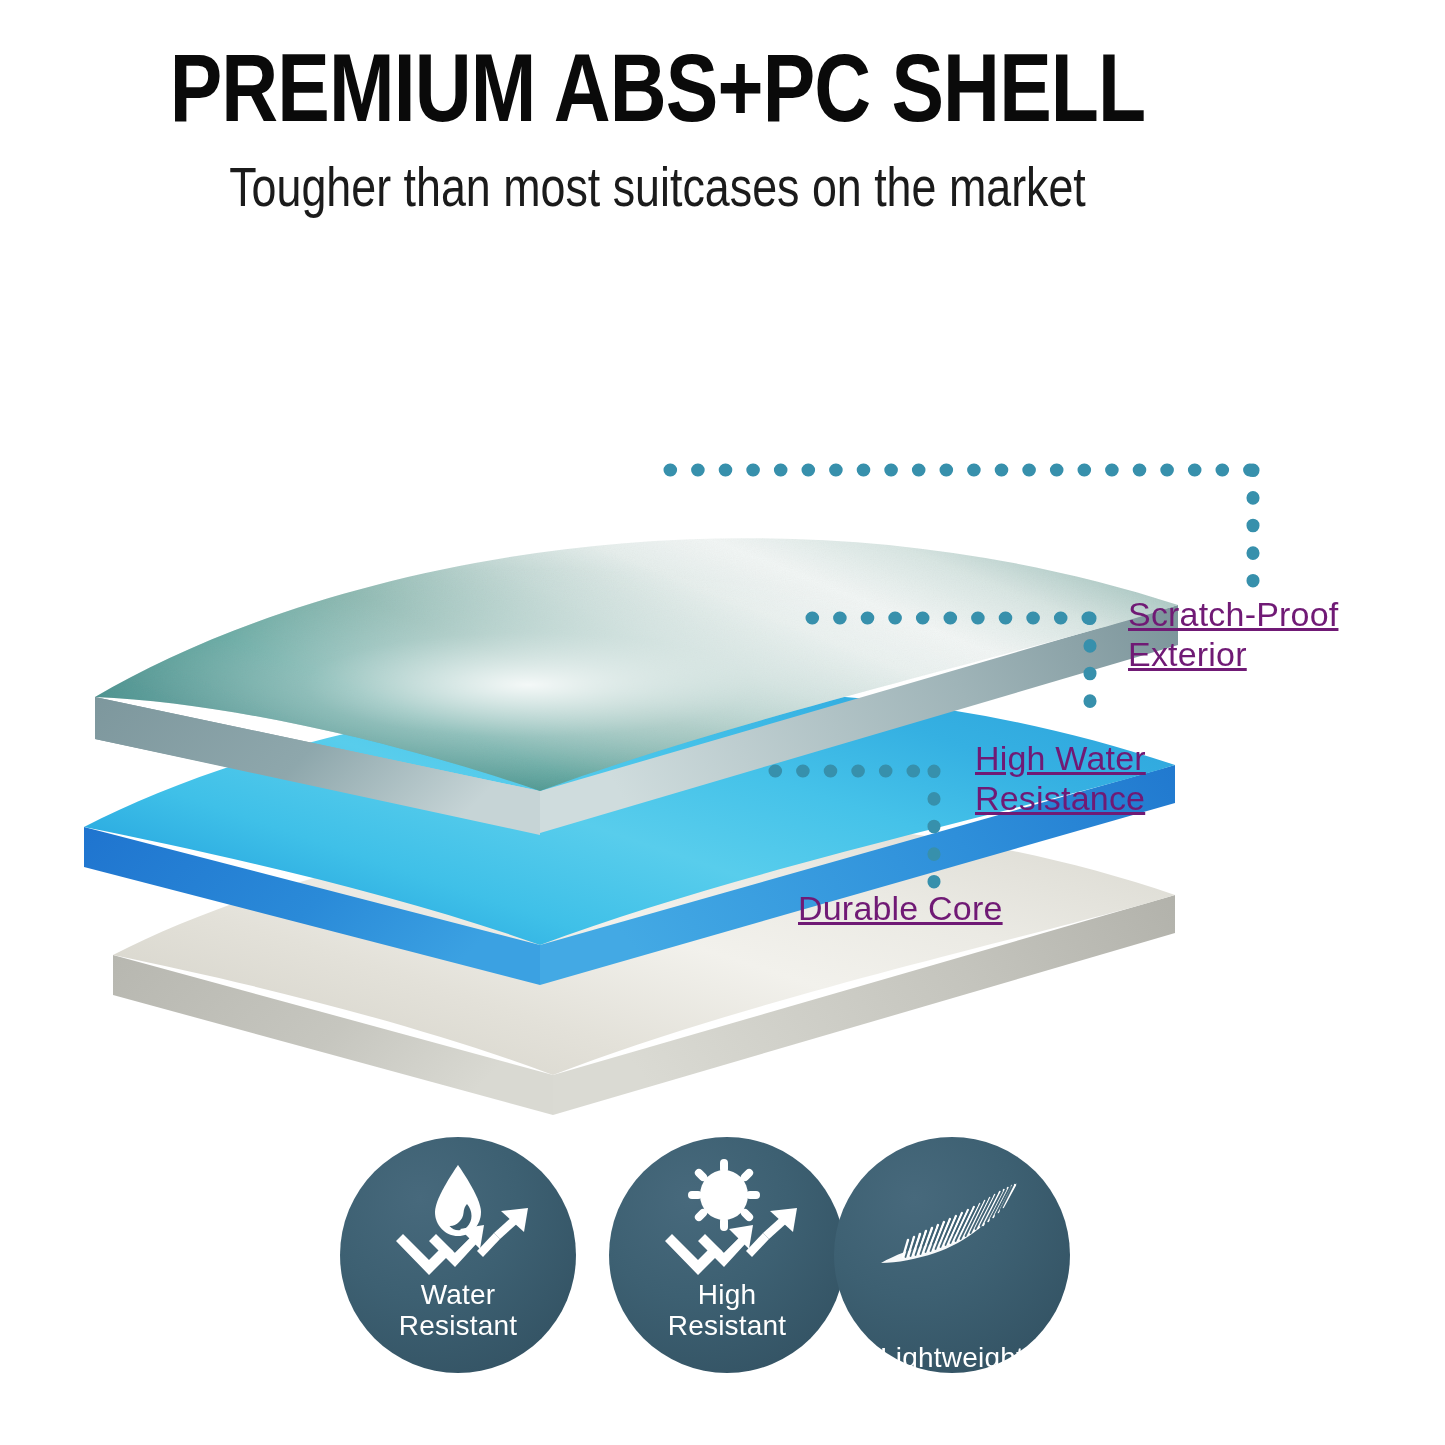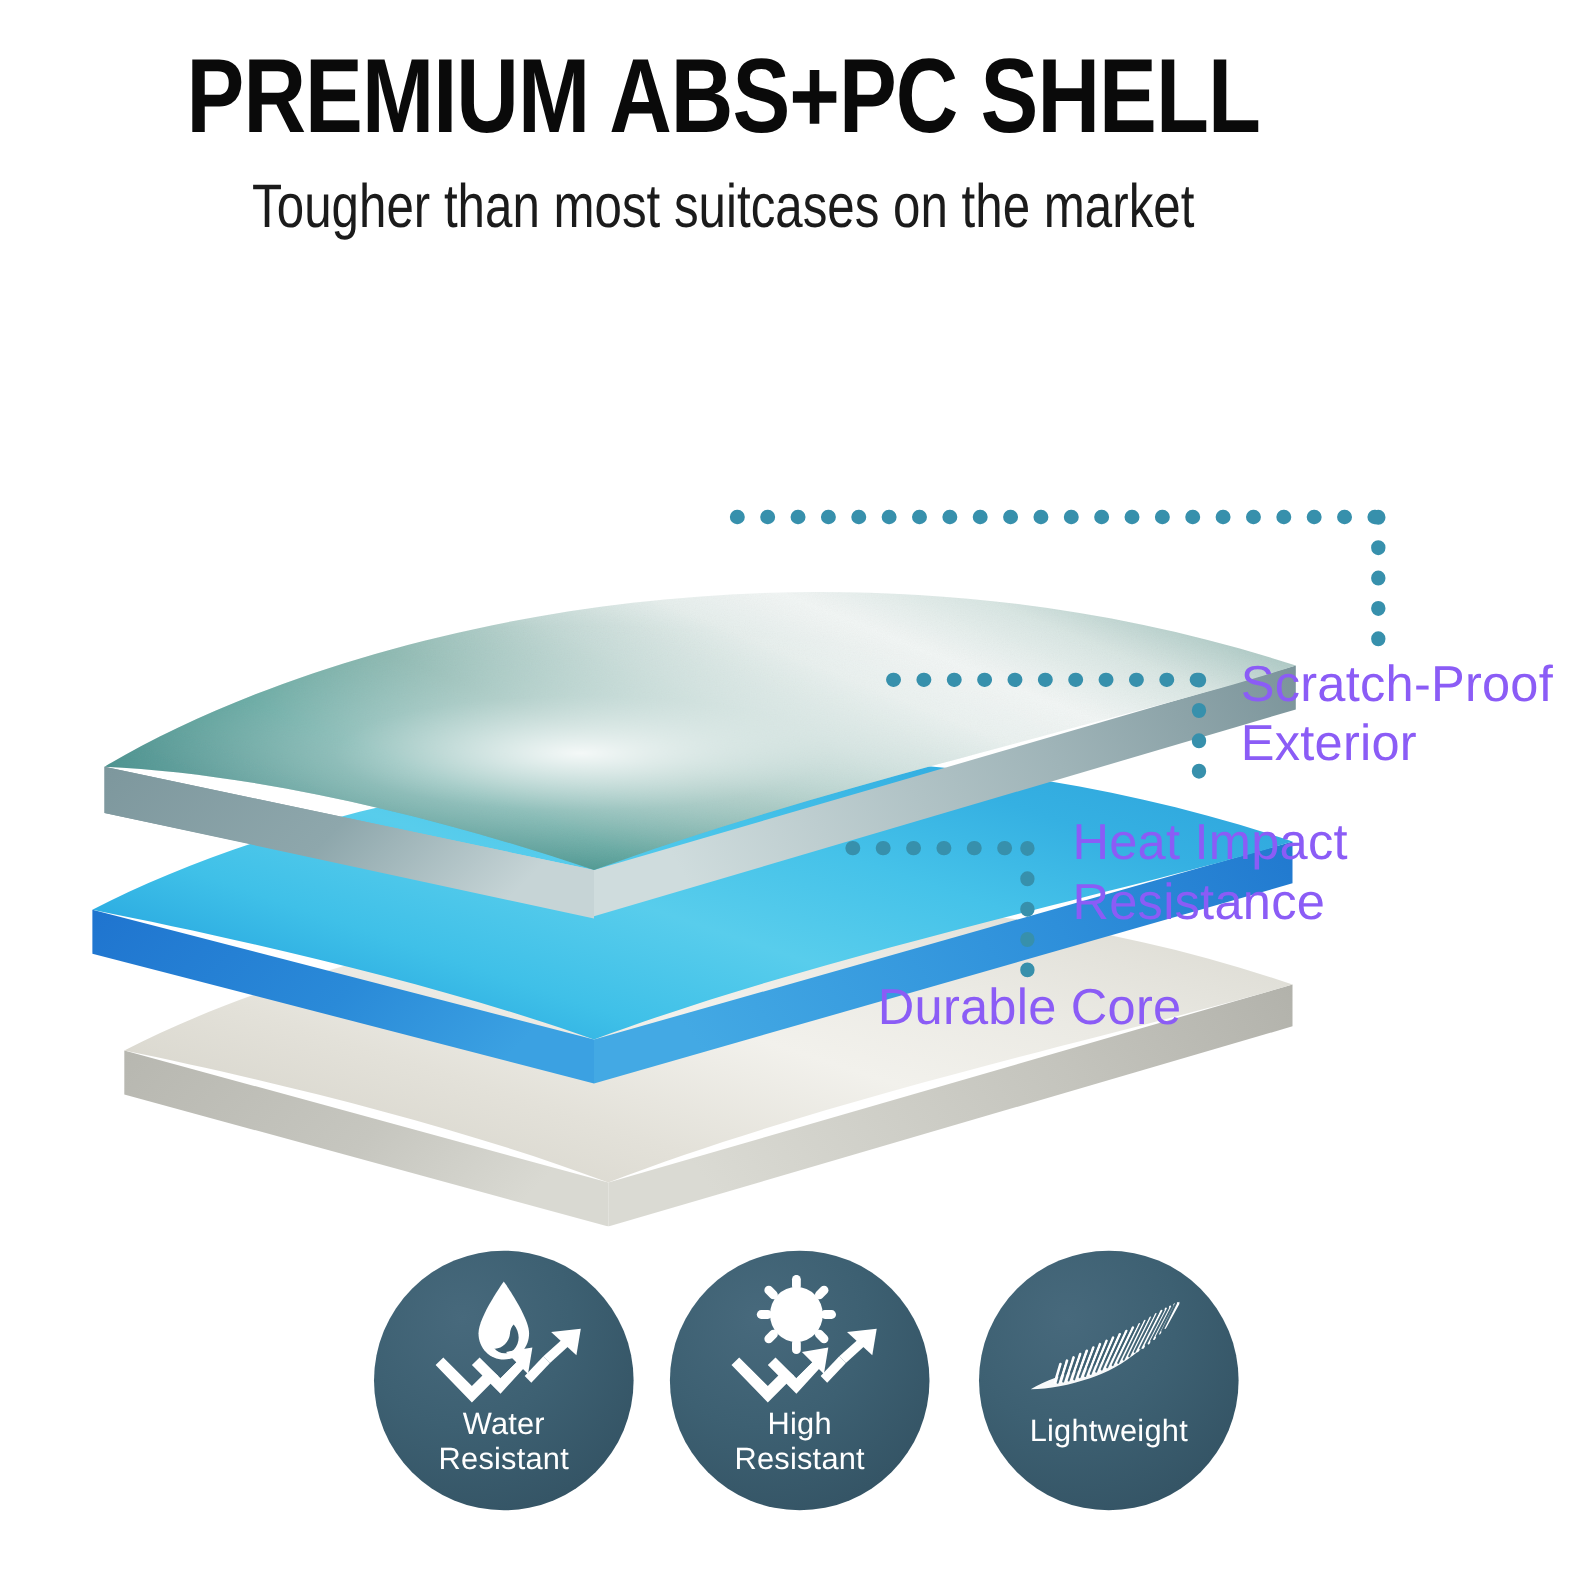--- a/index.html
+++ b/index.html
@@ -64,25 +64,26 @@
     width: 1445px;
     height: 860px;
   }
   .diagram svg { display: block; }
 
   
   .callout {
     position: absolute;
     font-family: "Liberation Sans", sans-serif;
     font-weight: 300;
-    font-size: 46px;
+    font-size: 34px;
     line-height: 1.18;
-    color: #8b5cf6;
+    color: #701a75;
     letter-spacing: 0.2px;
     white-space: pre-line;
+    text-decoration: underline;
   }
   .callout.c1 { left: 1128px; top: 594px; }
   .callout.c2 { left: 975px;  top: 738px; }
   .callout.c3 { left: 798px;  top: 888px; }
 
   
   .badges {
     position: absolute;
     left: 0;
     top: 1137px;
@@ -96,21 +97,21 @@
     height: 236px;
     border-radius: 50%;
     background: radial-gradient(circle at 34% 26%, #47697c 0%, #3d6072 42%, #355566 78%, #2e4b5b 100%);
     display: flex;
     flex-direction: column;
     align-items: center;
     justify-content: flex-start;
   }
   .badge.b1 { left: 340px; }
   .badge.b2 { left: 609px; }
-  .badge.b3 { left: 890px; }
+  .badge.b3 { left: 834px; justify-content: space-between; }
 
   .badge-icon {
     width: 150px;
     height: 118px;
     margin-top: 22px;
     display: block;
   }
   .badge.b3 .badge-icon { margin-top: 34px; height: 106px; }
 
   .badge-label {
@@ -265,21 +266,21 @@
         <g>
           <line x1="775" y1="516" x2="934" y2="516" stroke="#3790ac" stroke-width="13" stroke-linecap="round" stroke-dasharray="0.6 27"></line>
           <line x1="934" y1="516" x2="934" y2="630" stroke="#3790ac" stroke-width="13" stroke-linecap="round" stroke-dasharray="0.6 27"></line>
         </g>
       </g>
     </svg>
   </div>
 
   <div class="callout c1">Scratch-Proof
 Exterior</div>
-  <div class="callout c2">Heat Impact
+  <div class="callout c2">High Water
 Resistance</div>
   <div class="callout c3">Durable Core</div>
 
   <div class="badges">
 
     <div class="badge b1">
       <svg class="badge-icon" viewBox="0 0 150 118">
 
         <path d="M75 6 C75 6 52 38 52 53 C52 66.5 62.3 77 75 77 C87.7 77 98 66.5 98 53 C98 38 75 6 75 6 Z" fill="#ffffff"></path>
 

